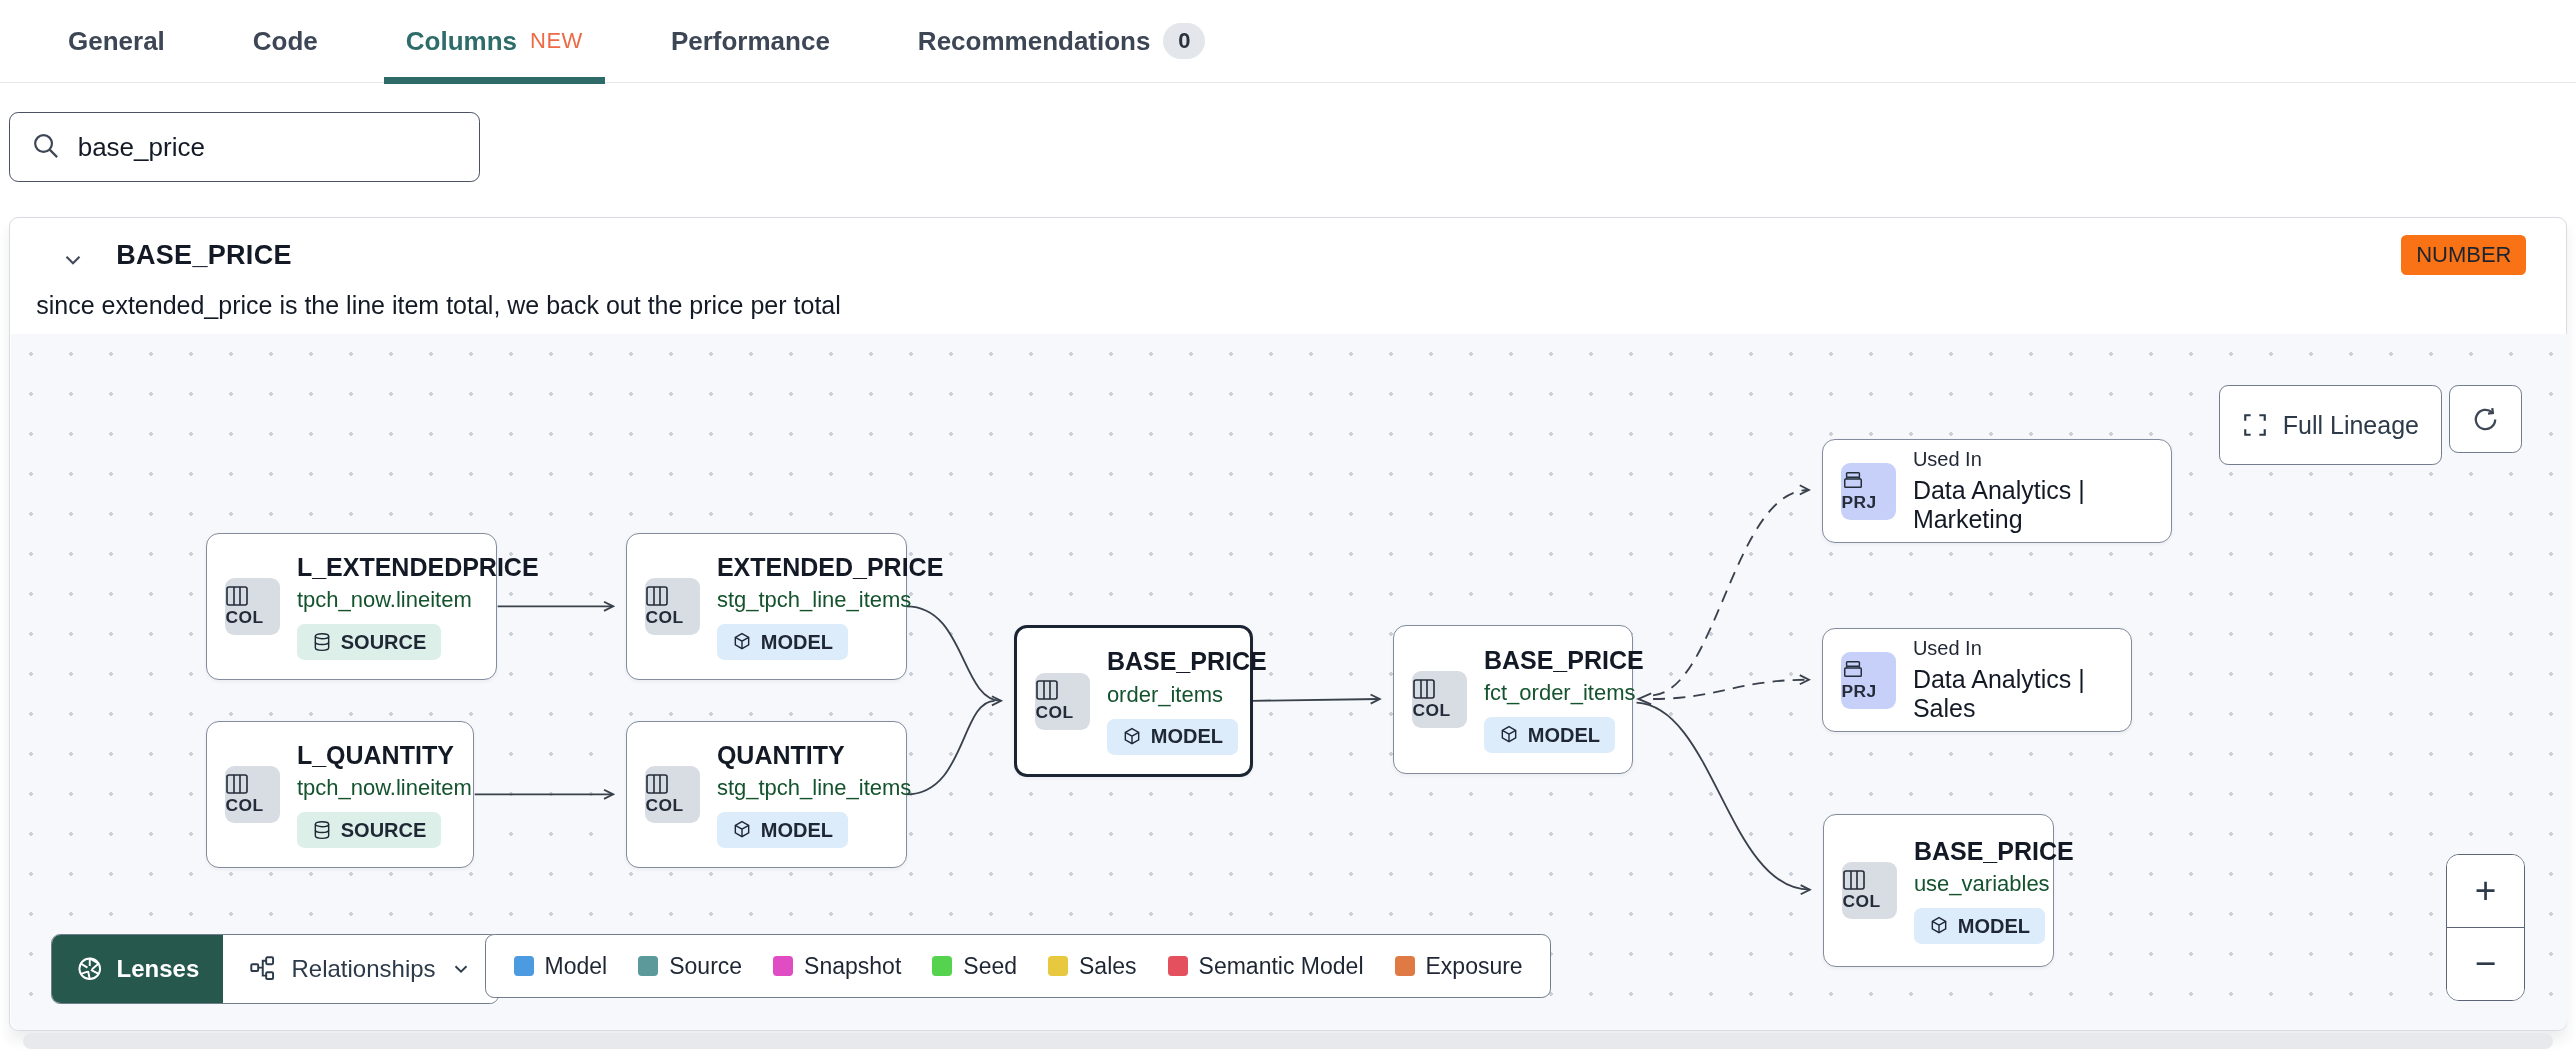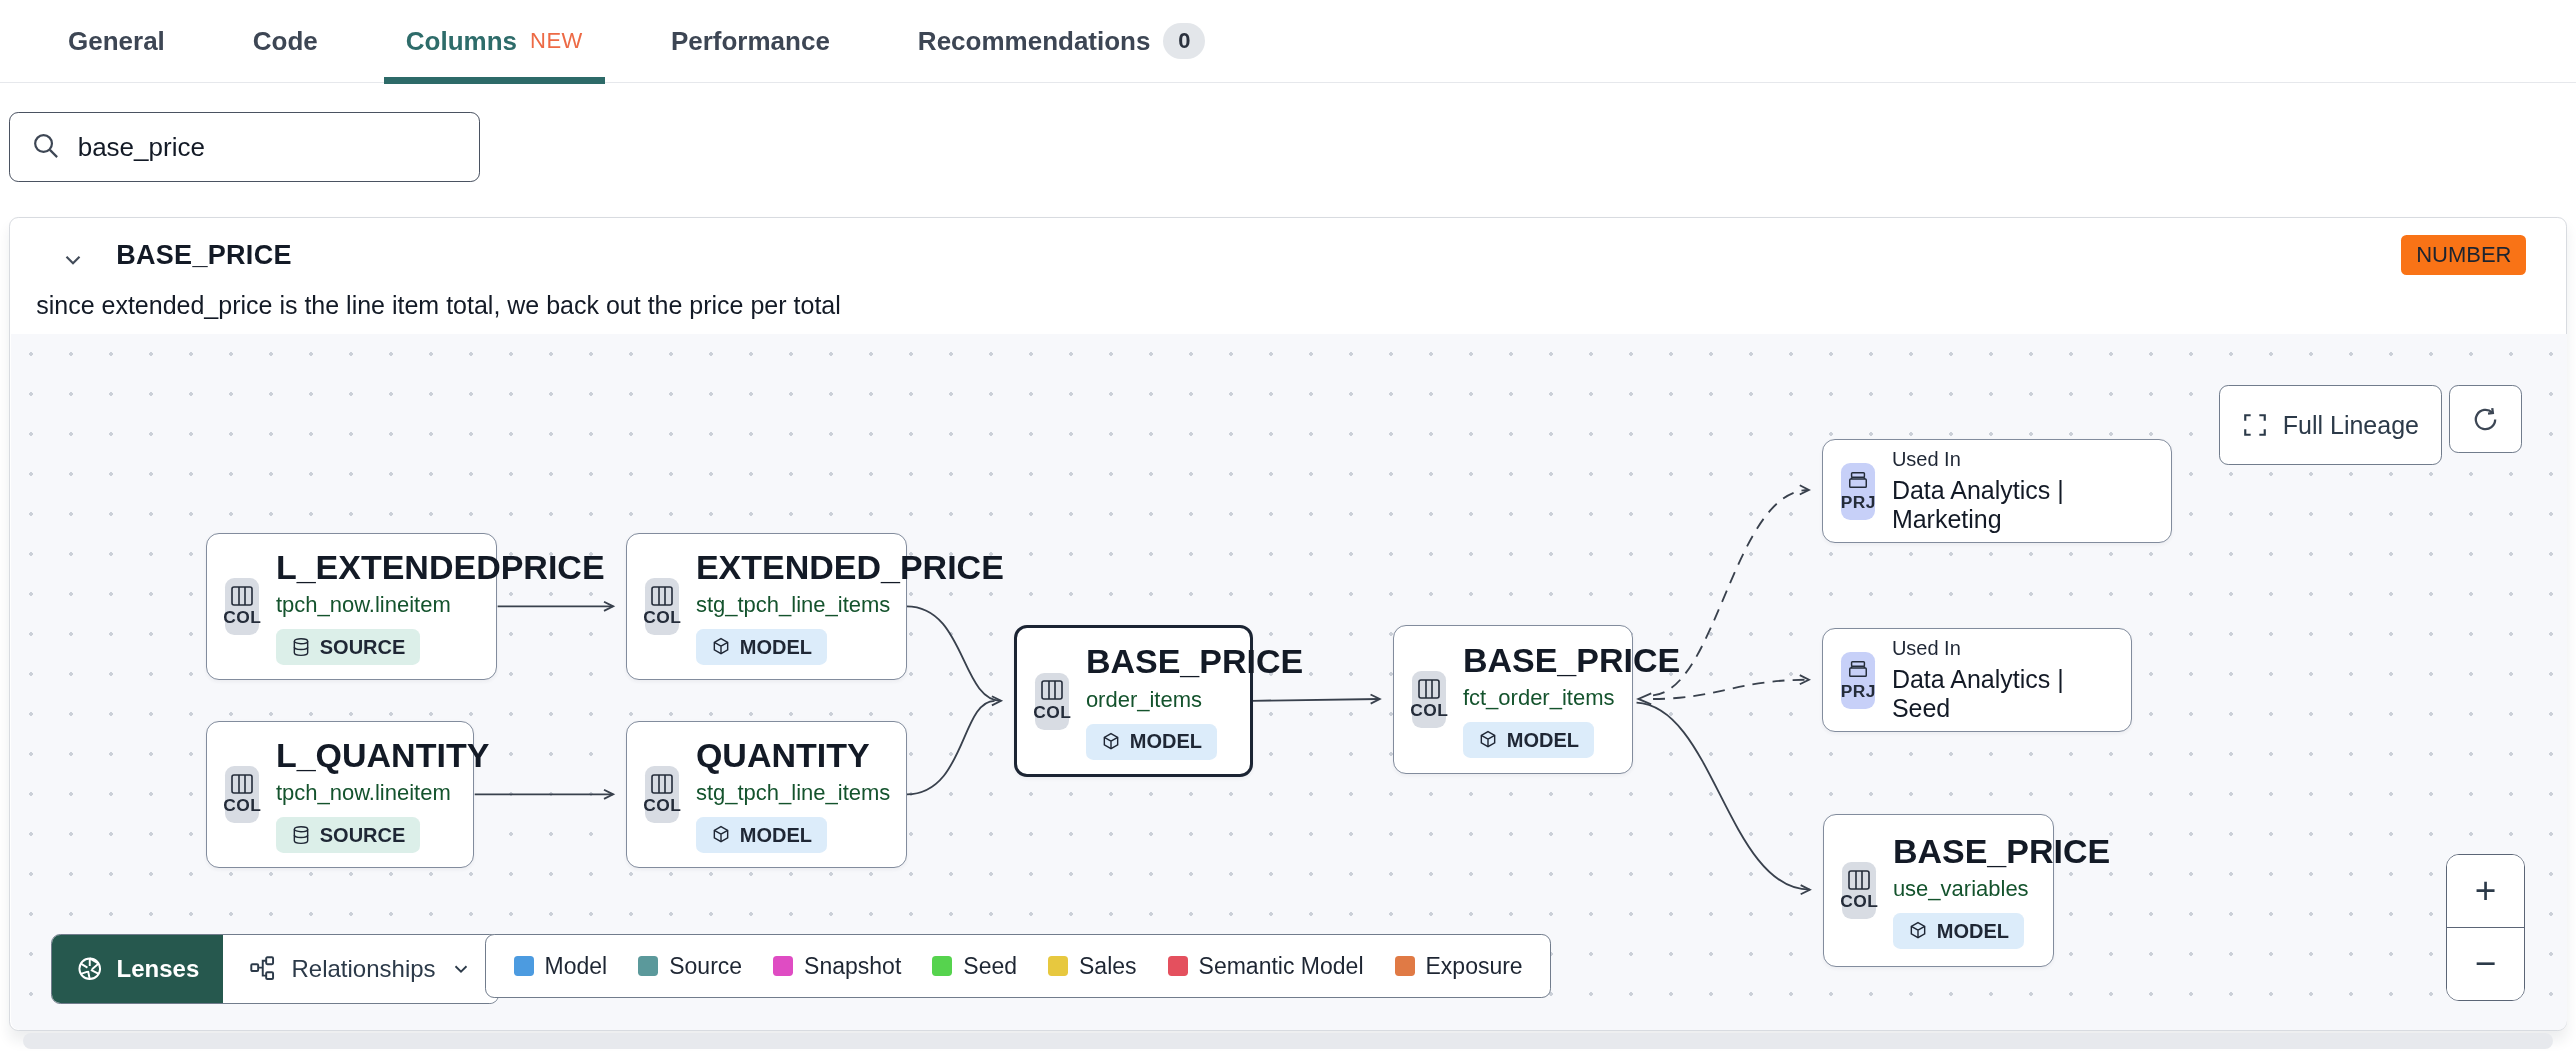--- a/index.html
+++ b/index.html
@@ -43,28 +43,28 @@
     background-image:radial-gradient(circle, #cbd0d8 1.7px, transparent 2.1px);
     background-size:40px 40px; border-radius:0 0 9.2px 9.2px; overflow:hidden; }
 
   svg.edges { position:absolute; left:0; top:0; pointer-events:none; }
 
   
   .node { position:absolute; background:#ffffff; border:1.8px solid #828c9d;
     border-radius:13px; display:flex; align-items:center; gap:16.5px; padding:0 18.3px;
     box-shadow:0 1.8px 3.7px rgba(30,38,55,.05); }
   .node.selected { border:3.7px solid #1b2433; }
-  .icon-badge { flex:none; width:34px; height:57px; border-radius:9.2px;
-    display:flex; flex-direction:column; align-items:center; justify-content:center;
+  .icon-badge { flex:none; width:55px; height:57px; border-radius:9.2px;
+    display:flex; flex-direction:column; justify-content:center;
     gap:0.9px; color:#242c3a; }
   .icon-badge.col { background:#d8dce3; }
   .icon-badge.prj { background:#c7d0f8; }
   .icon-badge .blabel { font-size:17.4px; font-weight:700; letter-spacing:0.5px; }
   .node-body { display:flex; flex-direction:column; align-items:flex-start; }
-  .node-title { font-size:34px; font-weight:600; color:#131a26; }
+  .node-title { font-size:25px; font-weight:600; color:#131a26; }
   .node-sub { font-size:22px; color:#14532d; margin-top:5.5px; }
   .tag { display:flex; align-items:center; gap:9.2px; margin-top:11px;
     border-radius:7.3px; padding:6.4px 14.7px; font-size:20px; font-weight:600; color:#1f2735; }
   .tag.source { background:#dcefe9; }
   .tag.model  { background:#dcecfa; }
   .usedin-label { font-size:20px; color:#1f2735; }
   .usedin-name { font-size:25px; color:#131a26; margin-top:5.5px; }
 
   
   .n0 { left:195px; top:199px; width:291px; height:147px; }
@@ -328,21 +328,21 @@
         <svg width="24" height="22" viewBox="0 0 24 24" fill="none" stroke="#242c3a" stroke-width="1.6">
             <rect x="5" y="4" width="14" height="5" rx="1"></rect>
             <rect x="3" y="11" width="18" height="9" rx="1"></rect>
             <line x1="5" y1="9" x2="5" y2="11"></line>
             <line x1="19" y1="9" x2="19" y2="11"></line>
           </svg>
         <span class="blabel">PRJ</span>
       </div>
       <div class="node-body">
         <span class="usedin-label">Used In</span>
-        <span class="usedin-name">Data Analytics | Seed</span>
+        <span class="usedin-name">Data Analytics | Sales</span>
       </div>
     </div>
 
     <div class="node n8">
       <div class="icon-badge col">
         <svg width="24" height="22" viewBox="0 0 24 22" fill="none" stroke="#242c3a" stroke-width="1.6">
             <rect x="2" y="2" width="20" height="18" rx="2"></rect>
             <line x1="9" y1="2" x2="9" y2="20"></line>
             <line x1="15" y1="2" x2="15" y2="20"></line>
           </svg>

